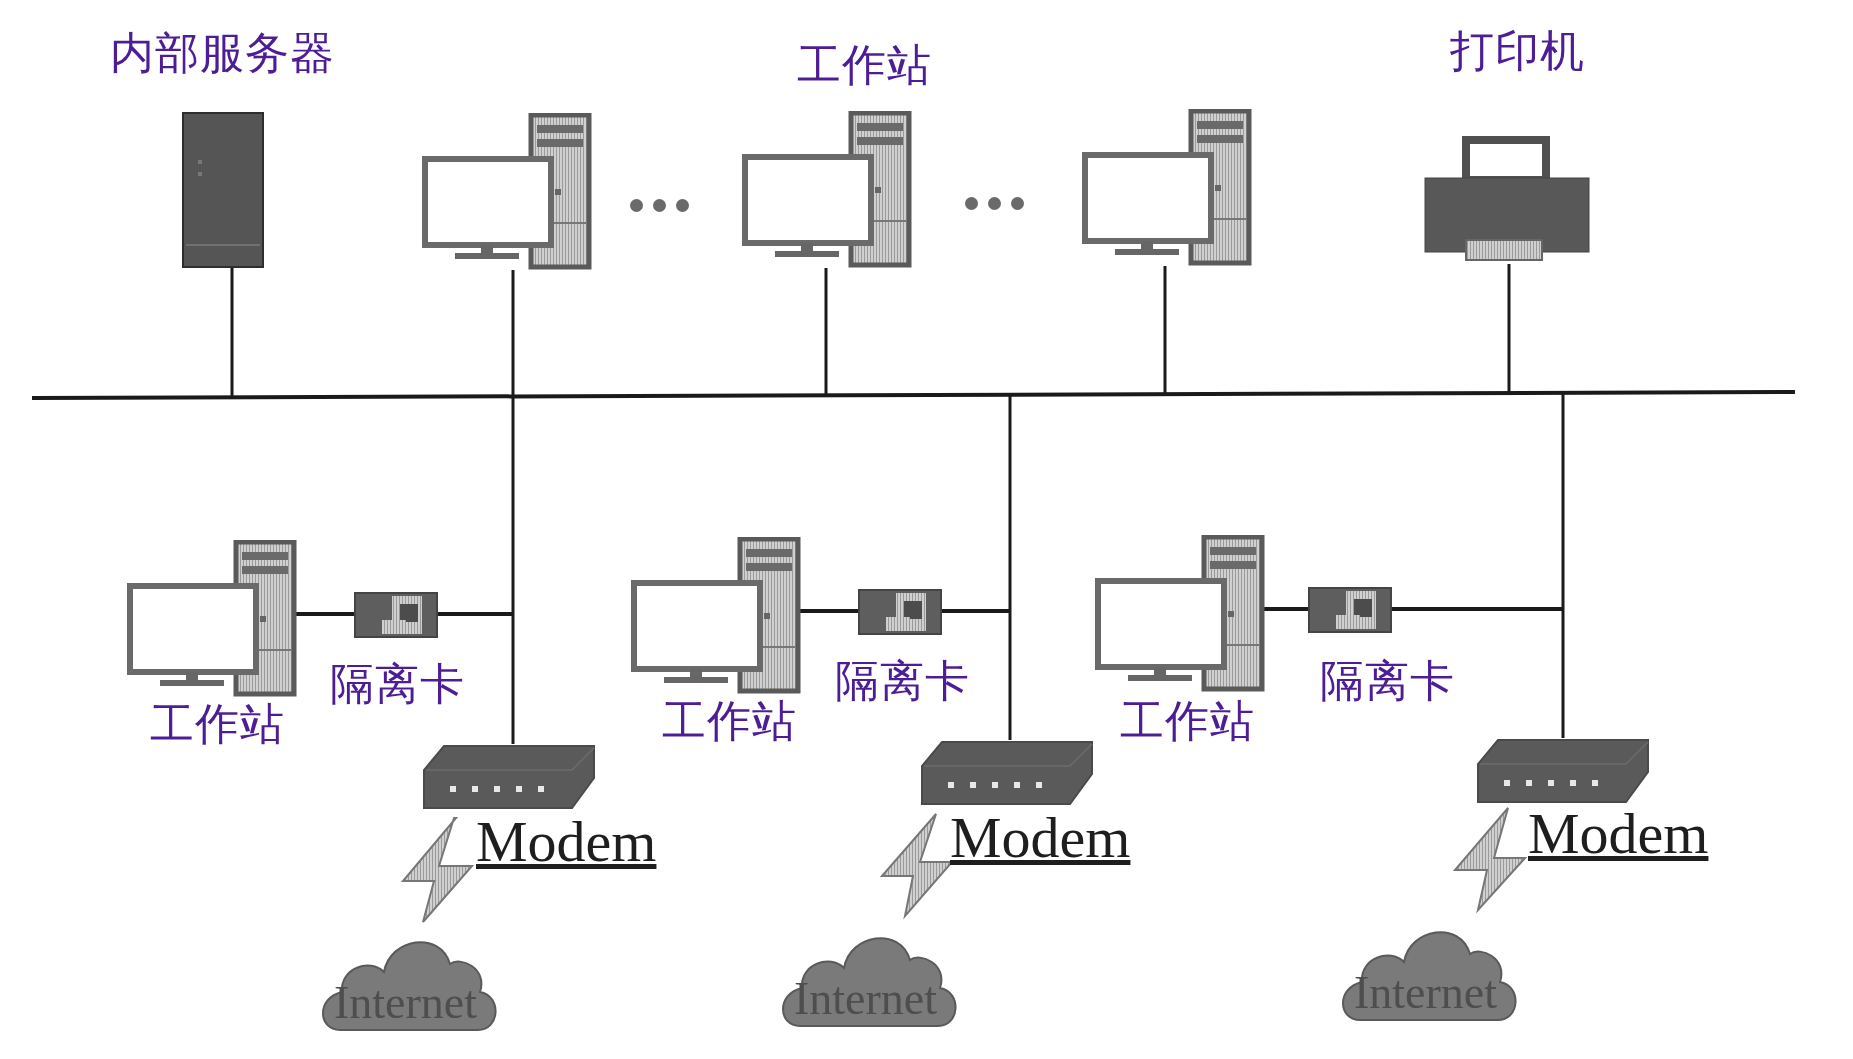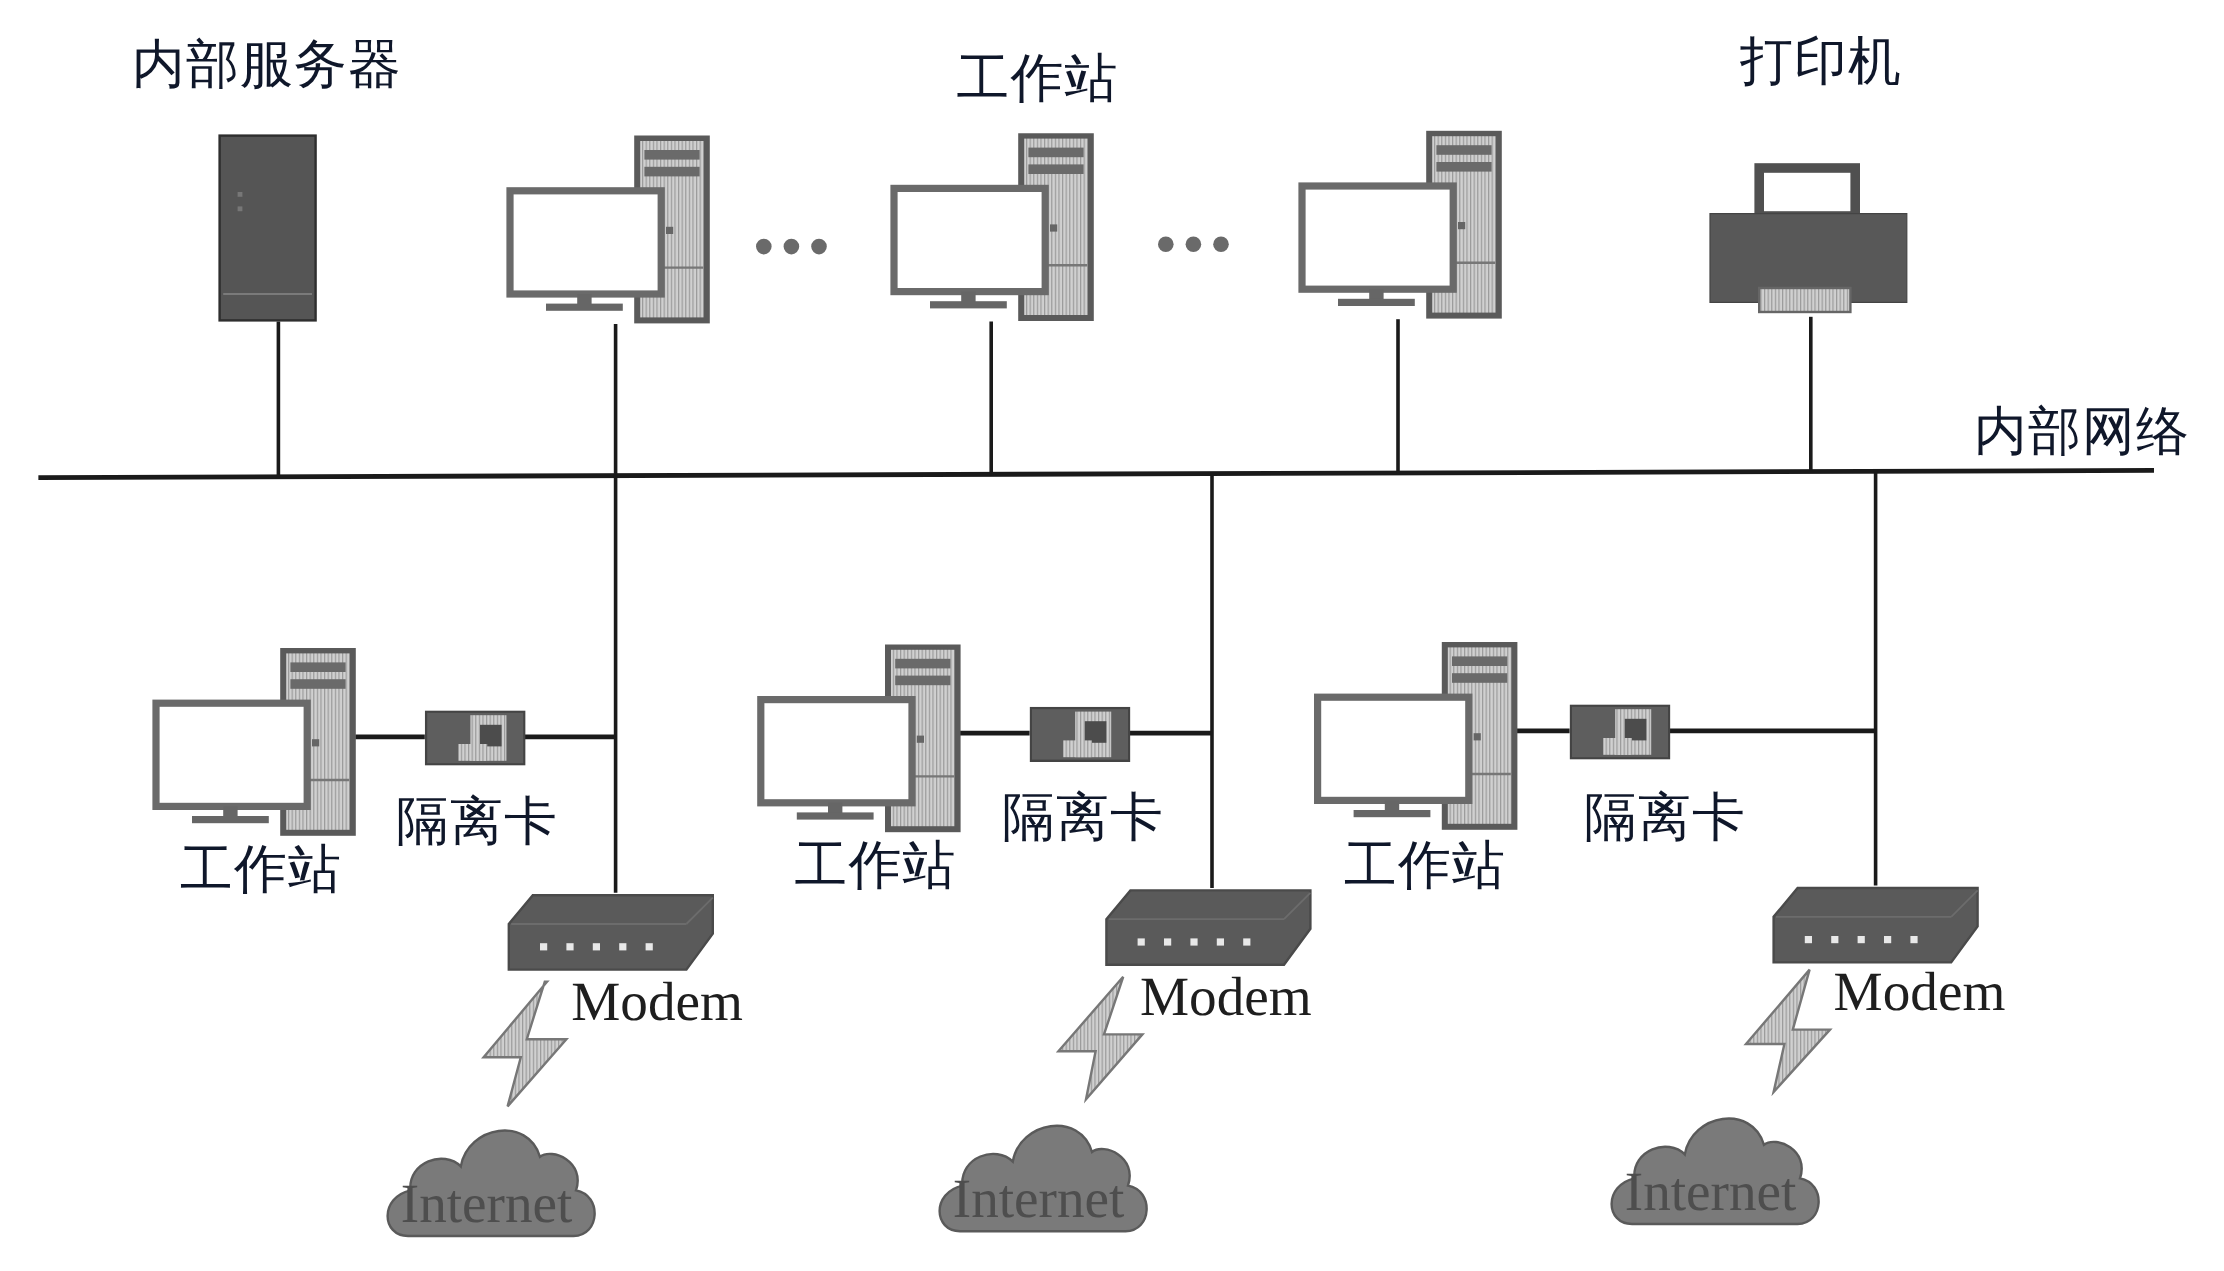--- a/index.html
+++ b/index.html
@@ -1,20 +1,20 @@
 <!DOCTYPE html>
 <html><head>
 <meta charset="utf-8">
 <style>
   html, body { margin: 0; padding: 0; background: #ffffff; }
   body { width: 1853px; height: 1059px; position: relative; overflow: hidden; }
   #stage { position: absolute; left: 0; top: 0; width: 1853px; height: 1059px; }
-  .lbl { position: absolute; font-family: Liberation Serif, serif; color: #0f172a; white-space: nowrap; }
+  .lbl { position: absolute; font-family: Liberation Serif, serif; color: #4c1d95; white-space: nowrap; }
   .lbl-cn { font-size: 44px; letter-spacing: 1px; }
-  .lbl-modem { font-family: "Liberation Serif", "DejaVu Serif", serif; font-size: 46px; color: #1e1e1e; }
+  .lbl-modem { font-family: "Liberation Serif", "DejaVu Serif", serif; font-size: 58px; color: #1e1e1e; text-decoration: underline; }
   .ellipsis { position: absolute; display: flex; gap: 10px; }
   .ellipsis span { width: 13px; height: 13px; border-radius: 50%; background: #6a6a6a; display: block; }
   svg text.cloud-text { font-family: "Liberation Serif", "DejaVu Serif", serif; font-size: 46px; fill: #4e4e4e; }
 </style>
 </head>
 <body>
 
 <div id="stage">
   <svg id="wires" width="1853" height="1059" style="position:absolute;left:0;top:0;">
     <defs>
@@ -61,21 +61,20 @@
     </g>
 
     <polygon points="456,818 403,881 434,881 423,922 472,866 439,866 454,818" fill="url(#hatch)" stroke="#777" stroke-width="2"></polygon>
     <polygon points="936,814 882,876 913,876 905,916 952,862 920,862 936,814" fill="url(#hatch)" stroke="#777" stroke-width="2"></polygon>
     <polygon points="1508,808 1455,870 1487,870 1478,910 1525,858 1494,858 1508,808" fill="url(#hatch)" stroke="#777" stroke-width="2"></polygon>
   </svg>
 
   <div class="lbl lbl-cn" style="left:110px;top:24px;">内部服务器</div>
   <div class="lbl lbl-cn" style="left:797px;top:36px;">工作站</div>
   <div class="lbl lbl-cn" style="left:1450px;top:22px;text-align:right;">打印机</div>
-  <div class="lbl lbl-cn" style="left:1645px;top:330px;">内部网络</div>
 
   <div class="ellipsis" style="left:630px;top:199px;">
       <span></span>
       <span></span>
       <span></span>
     </div>
   <div class="ellipsis" style="left:965px;top:197px;">
       <span></span>
       <span></span>
       <span></span>

